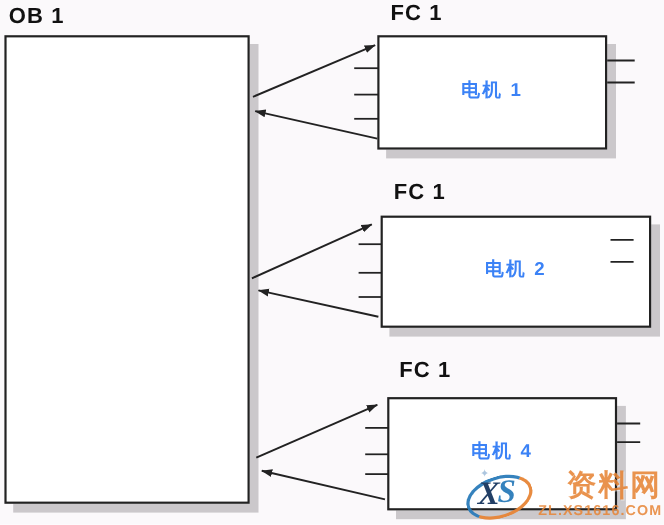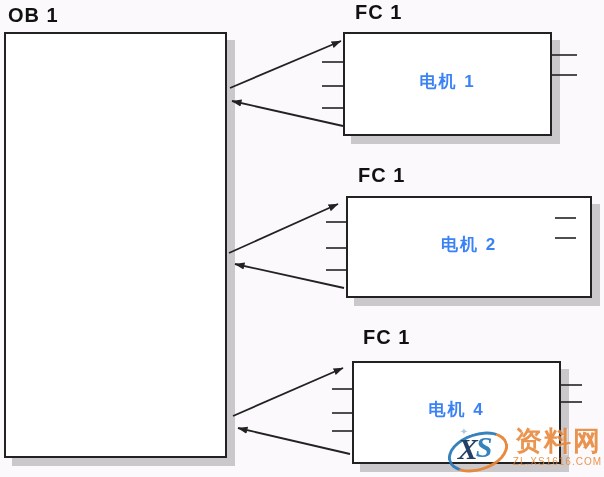--- a/index.html
+++ b/index.html
@@ -36,21 +36,21 @@
            border:3px solid;border-color:var(--c-wmblue) var(--c-wmorange) var(--c-wmorange) var(--c-wmblue);
            transform:rotate(-18deg);}
   .wm-x,.wm-s{position:absolute;font-family:"Liberation Serif","DejaVu Serif",serif;
               font-style:italic;font-weight:bold;font-size:30px;line-height:1;}
   .wm-x{left:13px;top:7px;color:var(--c-wmnavy);}
   .wm-s{left:31px;top:5px;color:var(--c-wmblue);}
   .wm-spark{position:absolute;left:15px;top:-1px;font-size:10px;color:#a9c3de;font-style:normal;}
   .wm-text{display:flex;flex-direction:column;align-items:flex-end;margin-left:4px;}
   .wm-name{font-size:27px;font-weight:bold;color:var(--c-wmorange);line-height:1.05;
            letter-spacing:2px;text-shadow:1px 1px 0 rgba(255,255,255,.55);opacity:.92;}
-  .wm-url{font-size:10px;font-weight:normal;color:var(--c-wmorange);letter-spacing:1px;opacity:.9;margin-top:1px;}
+  .wm-url{font-size:13px;font-weight:bold;color:var(--c-wmorange);letter-spacing:1px;opacity:.9;margin-top:1px;}
 </style>
 </head>
 <body>
 
 <div class="canvas">
 
   <span class="blk-label lbl-ob">OB 1</span>
   <span class="blk-label lbl-fc1">FC 1</span>
   <span class="blk-label lbl-fc2">FC 1</span>
   <span class="blk-label lbl-fc3">FC 1</span>

